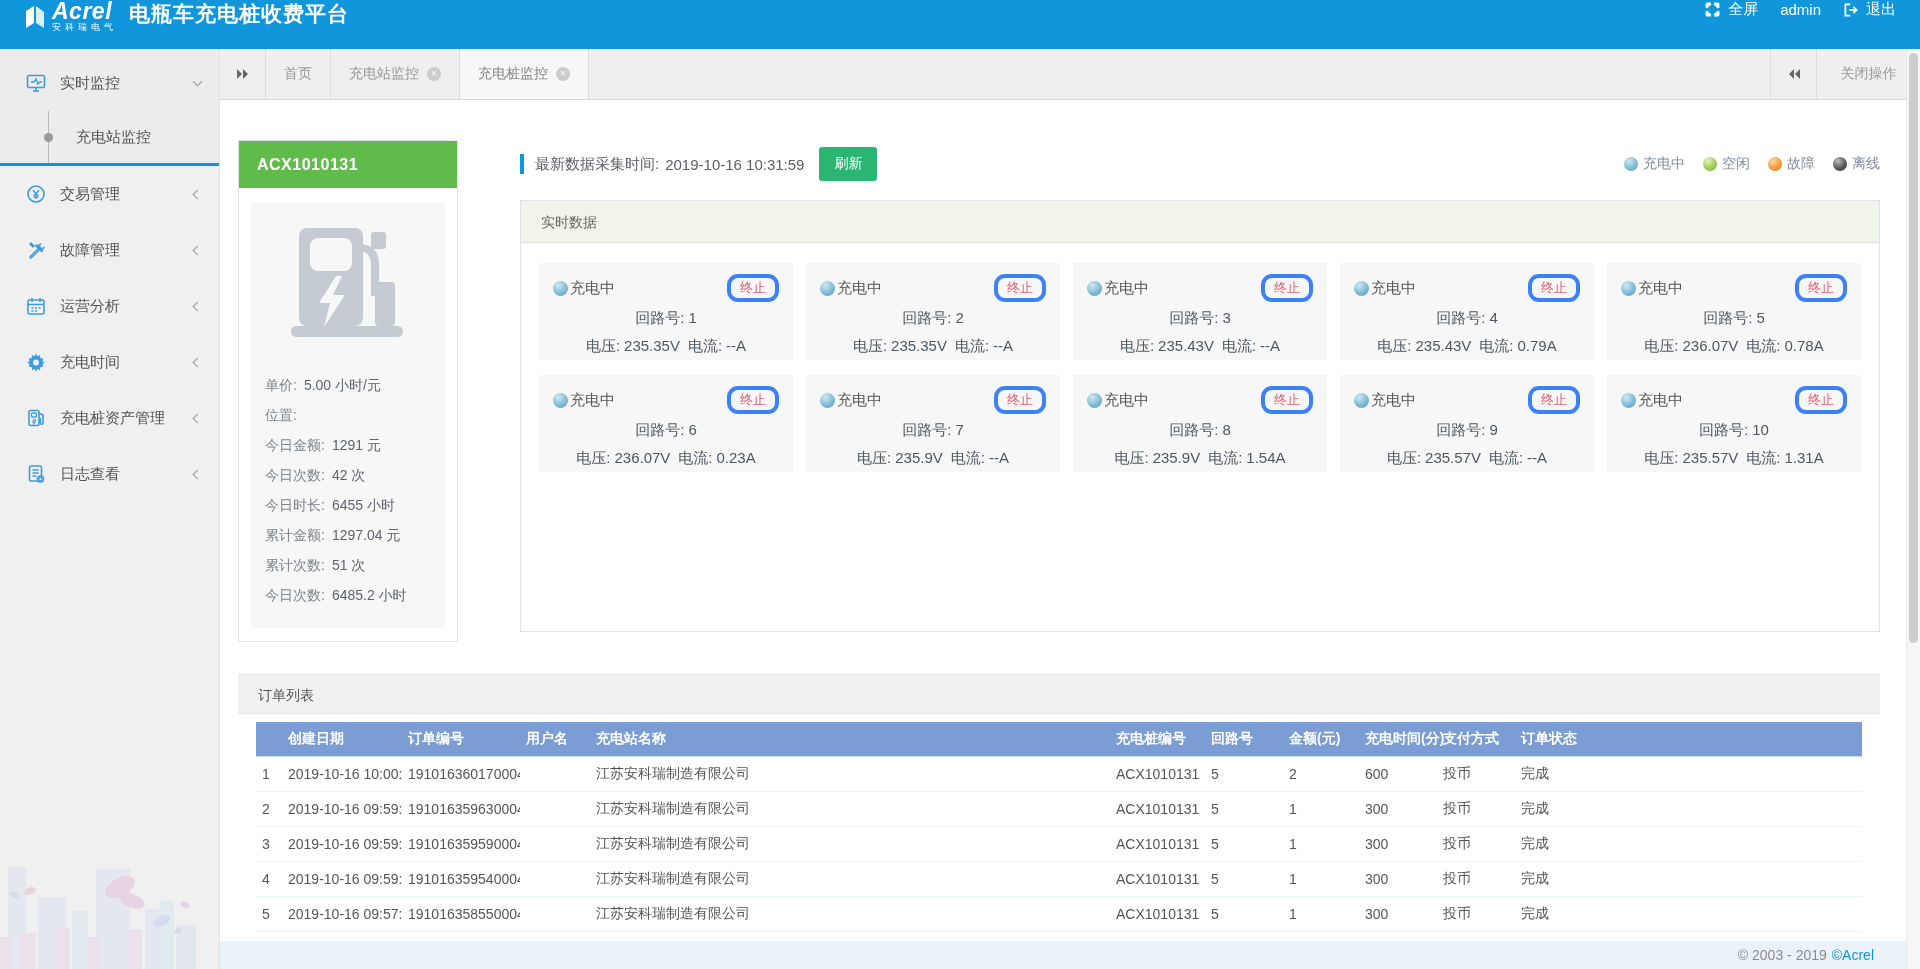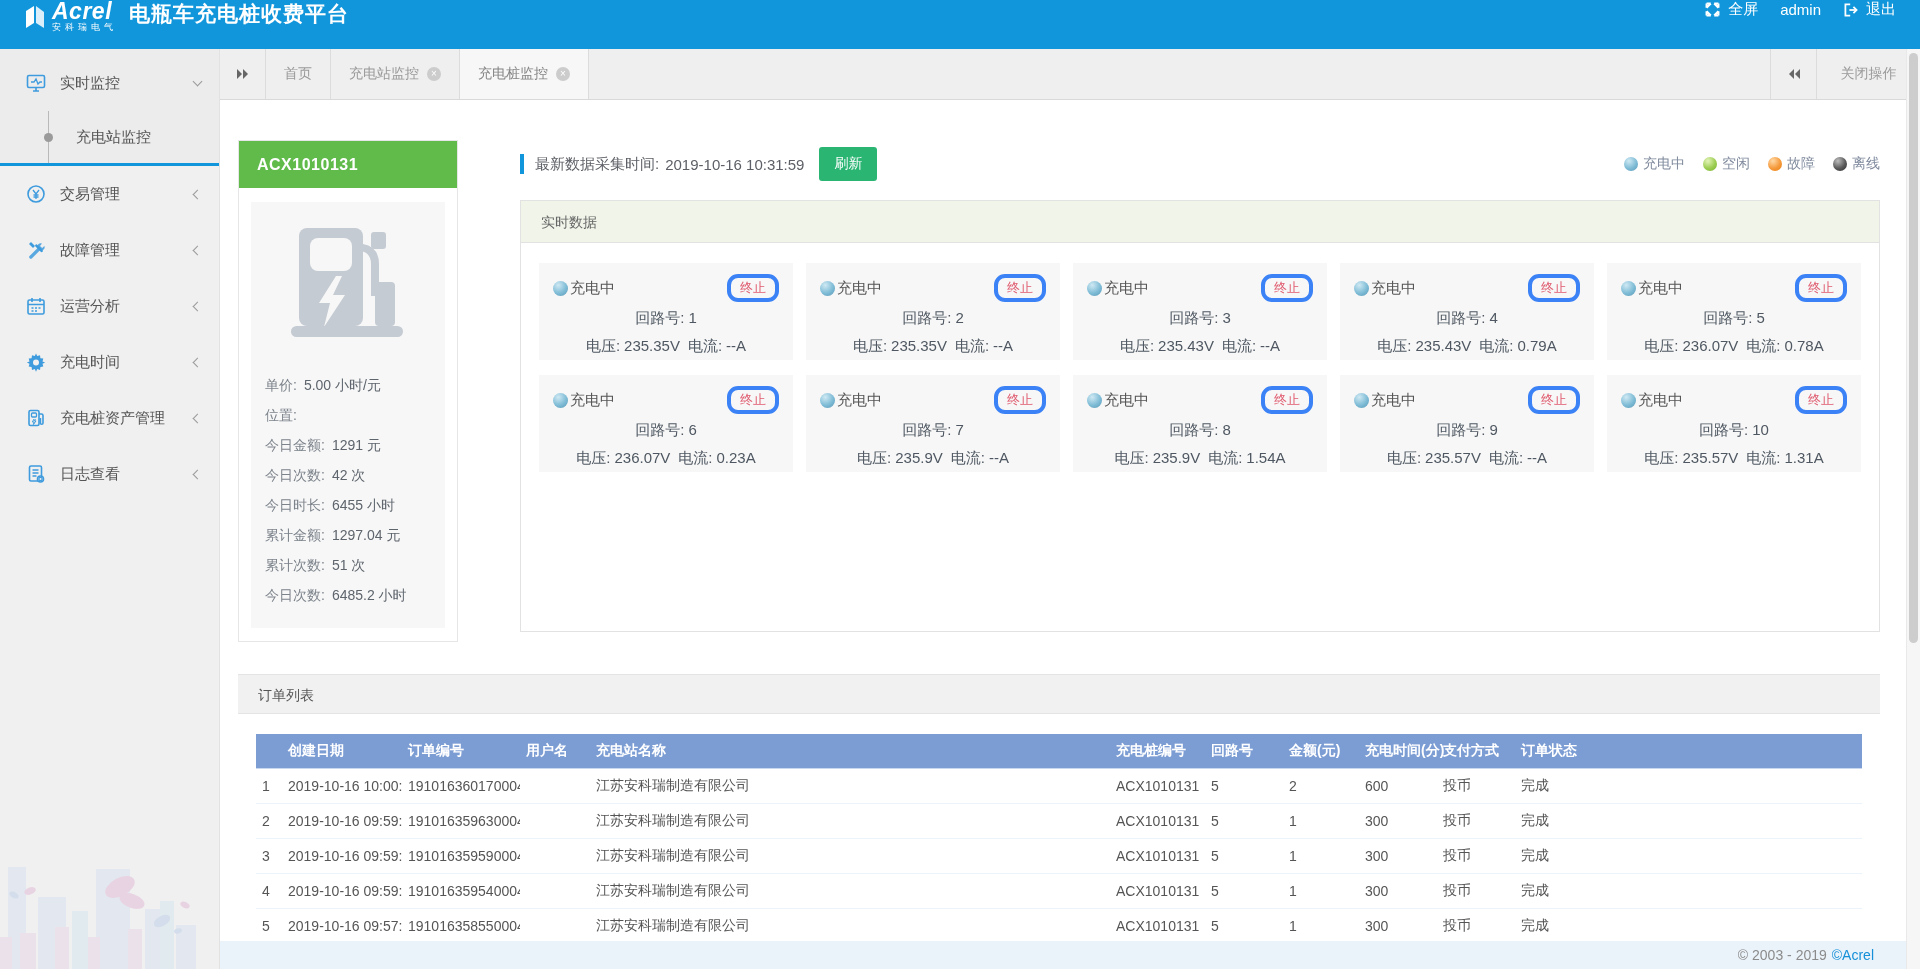--- a/index.html
+++ b/index.html
@@ -90,21 +90,21 @@
   .stop { margin-left:auto; border:4px solid #3b82f6; color:#e05c70; background:transparent; border-radius:11px; font-size:13px; padding:1px 9px; cursor:pointer; font-family:inherit; }
   .card-loop { text-align:center; font-size:15px; color:#4f5862; margin-top:7px; }
   .card-loop .v { margin-left:4px; }
   .card-vals { text-align:center; font-size:15px; color:#4f5862; margin-top:9px; white-space:nowrap; }
   .card-vals .v { margin:0 8px 0 4px; }
   .card-vals .v:last-child { margin-right:0; }
 
   
   .orders { margin-top:32px; }
   .orders-head { height:40px; line-height:40px; background:#f1f1f1; border-top:1px solid #e4e4e4; border-bottom:1px solid #e4e4e4; color:#555; font-size:14px; padding-left:20px; }
-  .orders-tbl-wrap { padding:20px 18px 0 18px; }
+  .orders-tbl-wrap { padding:8px 18px 0 18px; }
   table { width:100%; border-collapse:collapse; table-layout:fixed; }
   thead th { background:#7c9dd3; color:#fff; font-size:14px; font-weight:bold; text-align:left; height:34px; padding-left:6px; white-space:nowrap; }
   tbody td { height:35px; font-size:14px; color:#555; padding-left:6px; border-bottom:1px solid #edf3fa; white-space:nowrap; overflow:hidden; }
   tbody tr:first-child td { border-top:1px solid #c9d8ee; }
 
   
   .footer { height:28px; background:#ebf3fa; display:flex; align-items:center; justify-content:flex-end; padding-right:46px; font-size:14px; color:#8b8b8b; flex-shrink:0; gap:5px; }
   .footer .brand { color:#1690d8; }
 
   

